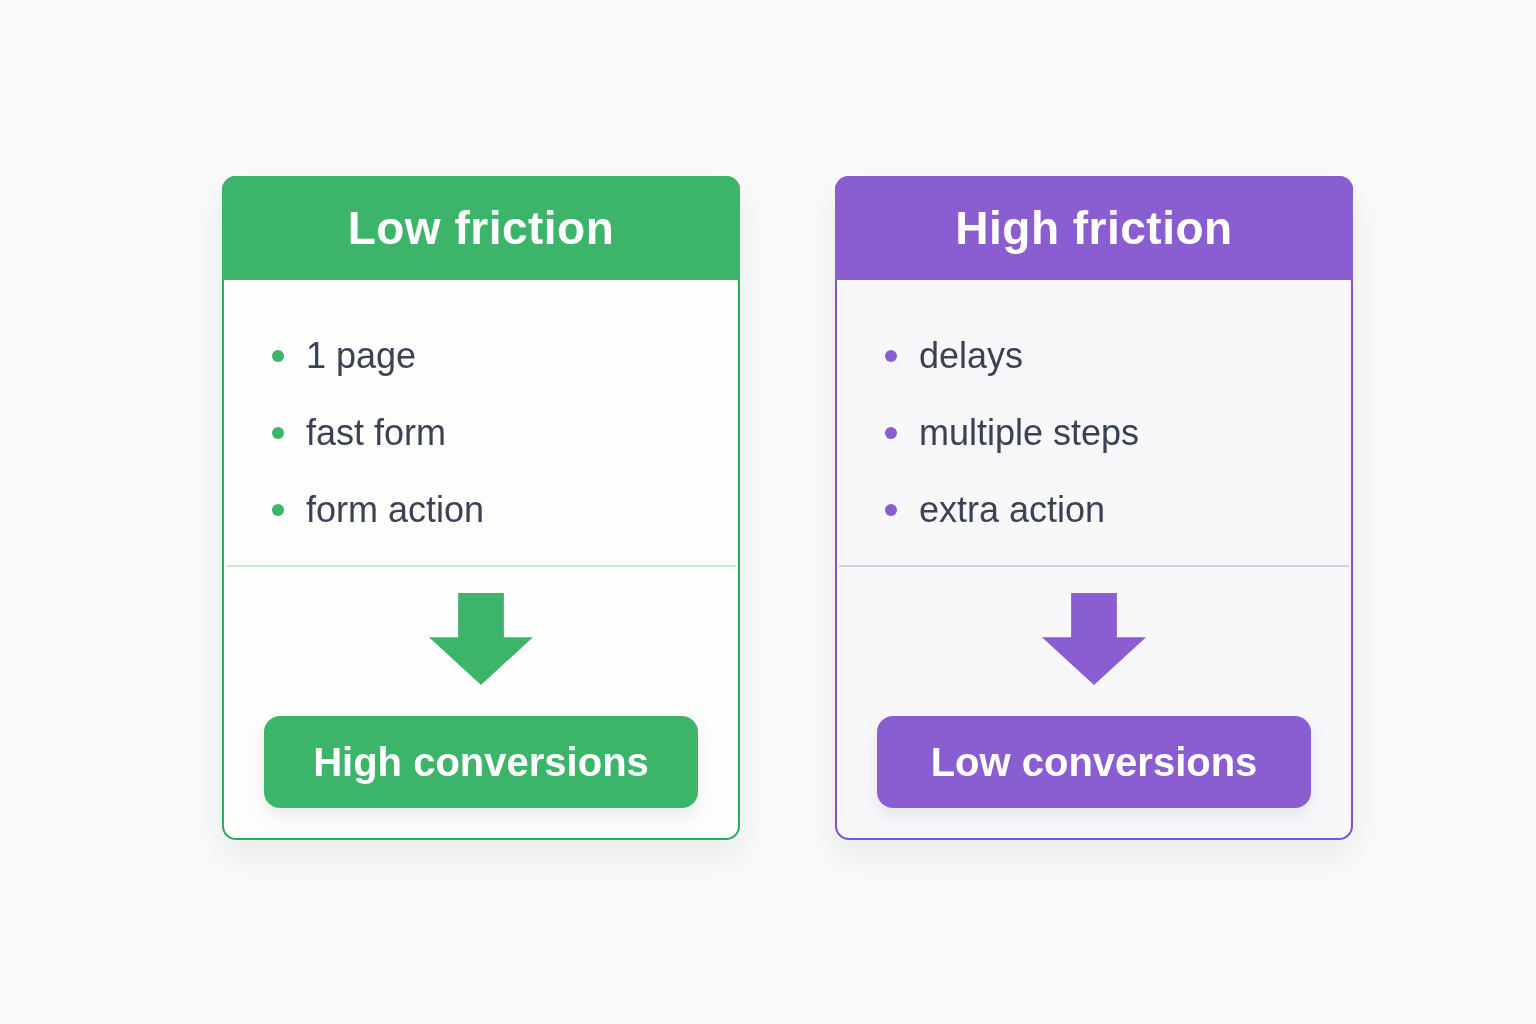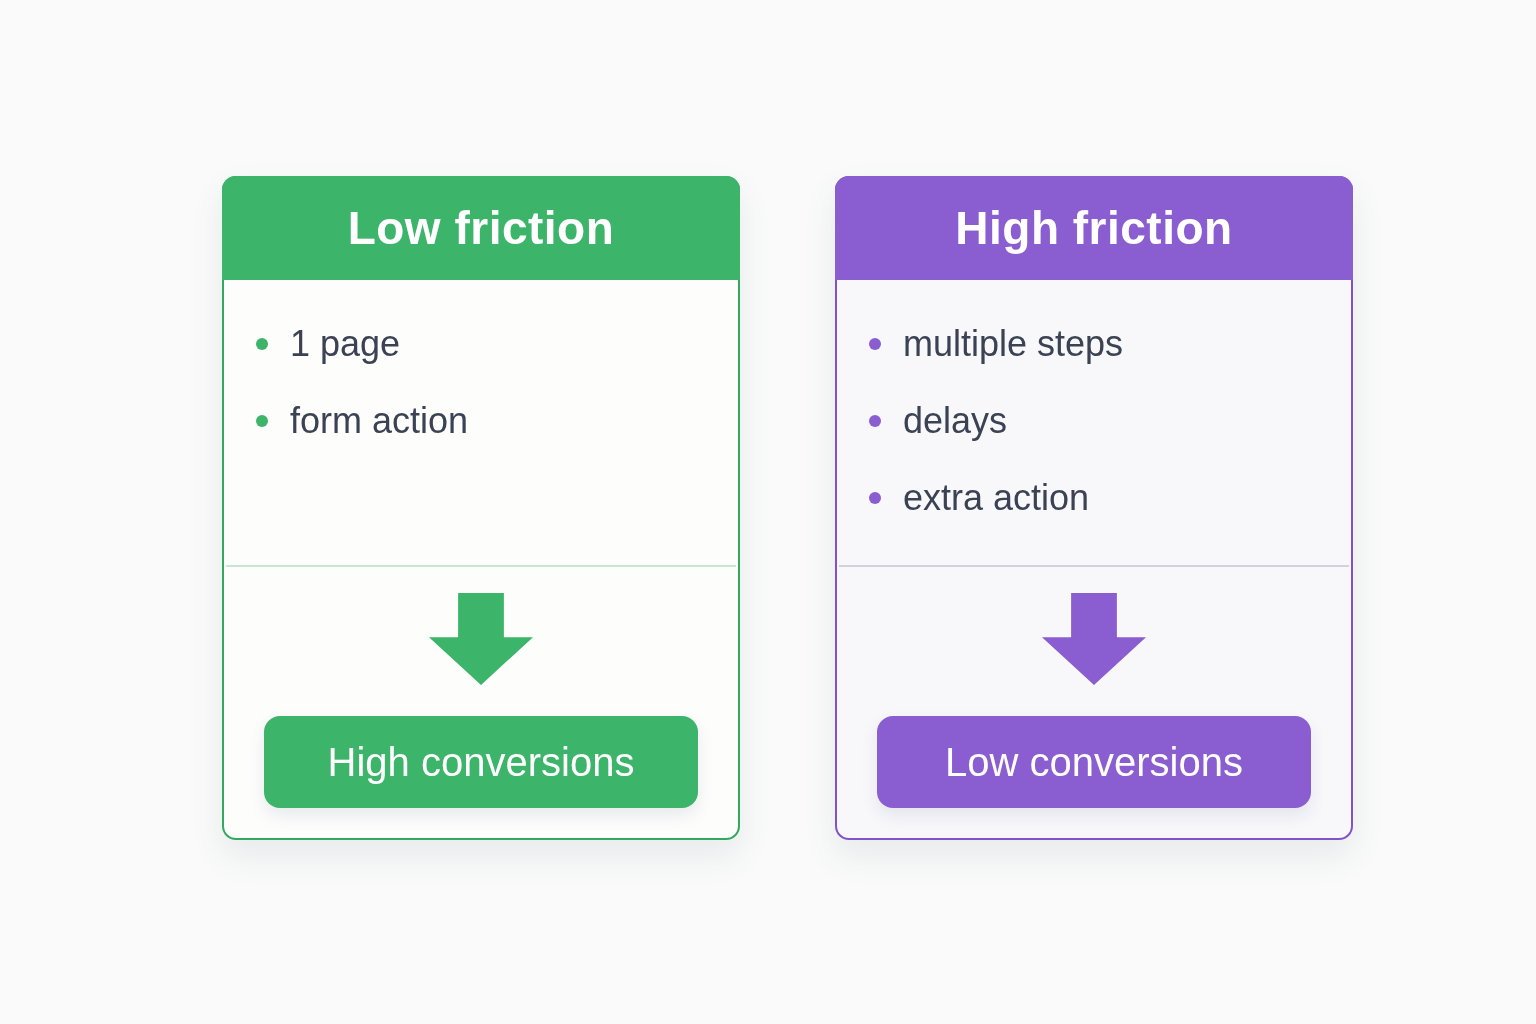--- a/index.html
+++ b/index.html
@@ -19,38 +19,38 @@
     width: 518px;
     height: 664px;
     box-sizing: border-box;
     border: 2px solid var(--border, #999);
     border-radius: 14px;
     background: var(--body-bg, #fff);
     box-shadow: 0 16px 32px rgba(90, 100, 130, 0.10);
   }
   .card-header {
     height: 104px;
-    margin: -2px -2px 0 -2px;
+    margin: -2px -2px 12px -2px;
     border-radius: 14px 14px 0 0;
     background: var(--accent, #888);
     display: flex;
     align-items: center;
     justify-content: center;
   }
   .card-title {
     margin: 0;
     color: var(--header-text, #fff);
     font-size: 46px;
     font-weight: bold;
     letter-spacing: 0.5px;
   }
   .bullets {
     list-style: none;
     margin: 0;
-    padding: 40px 0 0 32px;
+    padding: 40px 0 0 48px;
   }
   .bullet {
     display: flex;
     align-items: center;
     gap: 22px;
     height: 48px;
     margin-bottom: 29px;
     font-size: 36px;
     color: var(--text, #3a4254);
   }
@@ -82,21 +82,21 @@
   .result-button {
     position: absolute;
     top: 538px;
     left: 40px;
     right: 40px;
     height: 92px;
     border-radius: 16px;
     background: var(--accent, #888);
     color: var(--header-text, #fff);
     font-size: 40px;
-    font-weight: normal;
+    font-weight: bold;
     display: flex;
     align-items: center;
     justify-content: center;
     box-shadow: 0 8px 16px rgba(90, 100, 130, 0.12);
     cursor: pointer;
   }
   .card-left { left: 222px; }
   .card-right { left: 835px; }
 </style>
 </head>
@@ -106,40 +106,44 @@
   <header class="card-header">
     <h2 class="card-title">Low friction</h2>
   </header>
   <ul class="bullets">
     <li class="bullet">
       <span class="dot"></span>
       <span>1 page</span>
     </li>
     <li class="bullet">
       <span class="dot"></span>
+      <span>fast form</span>
+    </li>
+    <li class="bullet">
+      <span class="dot"></span>
       <span>form action</span>
     </li>
   </ul>
   <div class="divider"></div>
   <div class="arrow"></div>
   <div class="result-button">High conversions</div>
 </section>
 
 <section class="card card-right" style="--accent: #8a5dd0; --border: #8152cc; --divider: #d0d3de; --body-bg: #f8f8fb; --header-text: #ffffff; --text: #3a4254;">
   <header class="card-header">
     <h2 class="card-title">High friction</h2>
   </header>
   <ul class="bullets">
     <li class="bullet">
       <span class="dot"></span>
-      <span>multiple steps</span>
+      <span>delays</span>
     </li>
     <li class="bullet">
       <span class="dot"></span>
-      <span>delays</span>
+      <span>multiple steps</span>
     </li>
     <li class="bullet">
       <span class="dot"></span>
       <span>extra action</span>
     </li>
   </ul>
   <div class="divider"></div>
   <div class="arrow"></div>
   <div class="result-button">Low conversions</div>
 </section>

